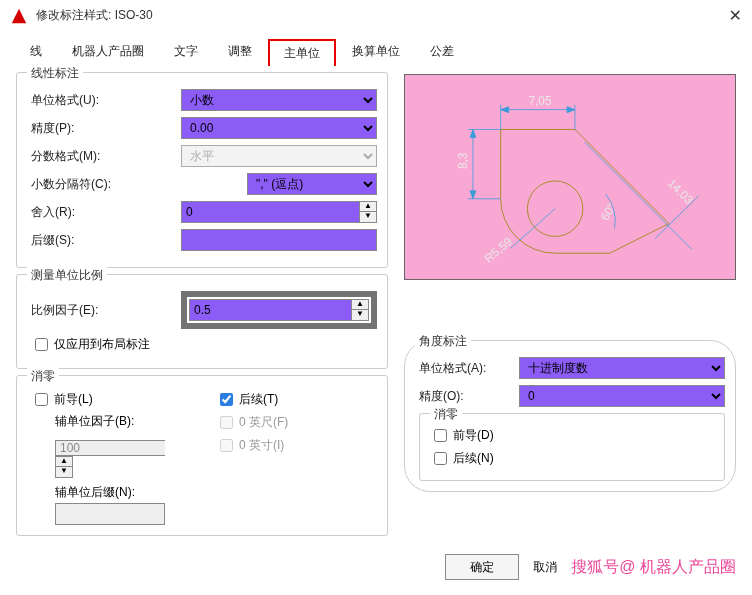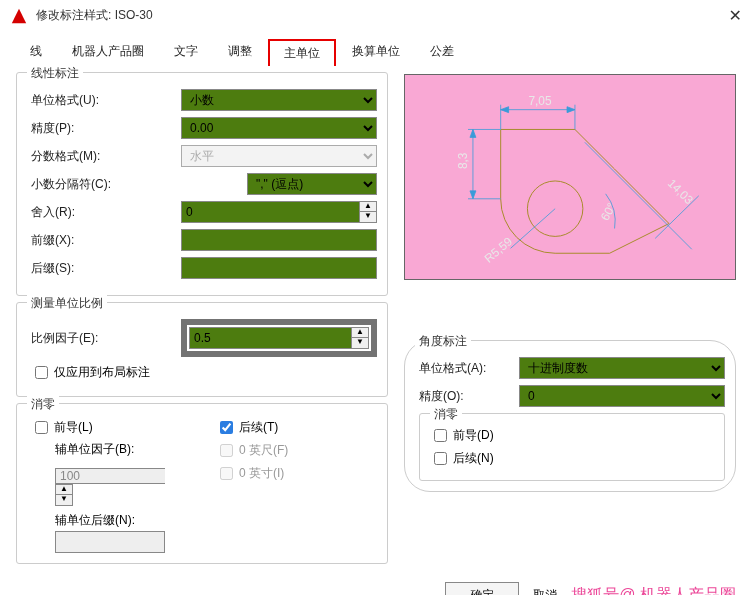--- a/index.html
+++ b/index.html
@@ -12,21 +12,21 @@
 .tab { padding: 4px 14px; color: #222; cursor: pointer; }
 .tab.active { border: 2px solid #e60000; border-bottom: none; }
 .content { display: flex; padding: 0 16px 12px; gap: 16px; }
 .left-col { width: 372px; }
 .right-col { flex: 1; }
 .group { border: 1px solid #ccc; border-radius: 3px; padding: 10px 10px 10px 14px; margin-top: 6px; position: relative; }
 .group-label { position: absolute; top: -8px; left: 10px; background: #fff; padding: 0 4px; color: #333; }
 .row { display: flex; align-items: center; margin: 6px 0; min-height: 22px; }
 .row label { width: 150px; color: #222; }
 .row .control { flex: 1; }
-select, input[type="text"] { width: 100%; height: 22px; border: 1px solid #888; padding: 0 4px; background: #4d7c0f; }
+select, input[type="text"] { width: 100%; height: 22px; border: 1px solid #888; padding: 0 4px; background: #8b5cf6; }
 select:disabled, input:disabled { background: #eee; color: #888; }
 .spinner { display: flex; width: 100%; }
 .spinner input { flex: 1; border-right: none; }
 .spin-btns { width: 18px; display: flex; flex-direction: column; border: 1px solid #888; }
 .spin-btns span { height: 10px; font-size: 8px; text-align: center; line-height: 8px; background: #f0f0f0; cursor: pointer; }
 .spin-btns span:first-child { border-bottom: 1px solid #888; }
 .highlight-box { border: 6px solid #737373; padding: 2px; }
 .cb-row { display: flex; align-items: center; margin: 4px 0; }
 .cb-row input { margin-right: 6px; }
 .sub-row { margin-left: 24px; }
@@ -86,24 +86,20 @@
         <label>舍入(R):</label>
         <div class="control">
             <div class="spinner">
               <input type="text" value="0" style="">
               <div class="spin-btns">
                 <span>▲</span>
                 <span>▼</span>
               </div>
             </div>
           </div>
-      </div>
-      <div class="row">
-        <label>前缀(X):</label>
-        <div class="control"><input type="text" value="" style=""></div>
       </div>
       <div class="row">
         <label>后缀(S):</label>
         <div class="control"><input type="text" value="" style=""></div>
       </div>
     </div>
 
     <div class="group">
       <span class="group-label">测量单位比例</span>
       <div class="row">

